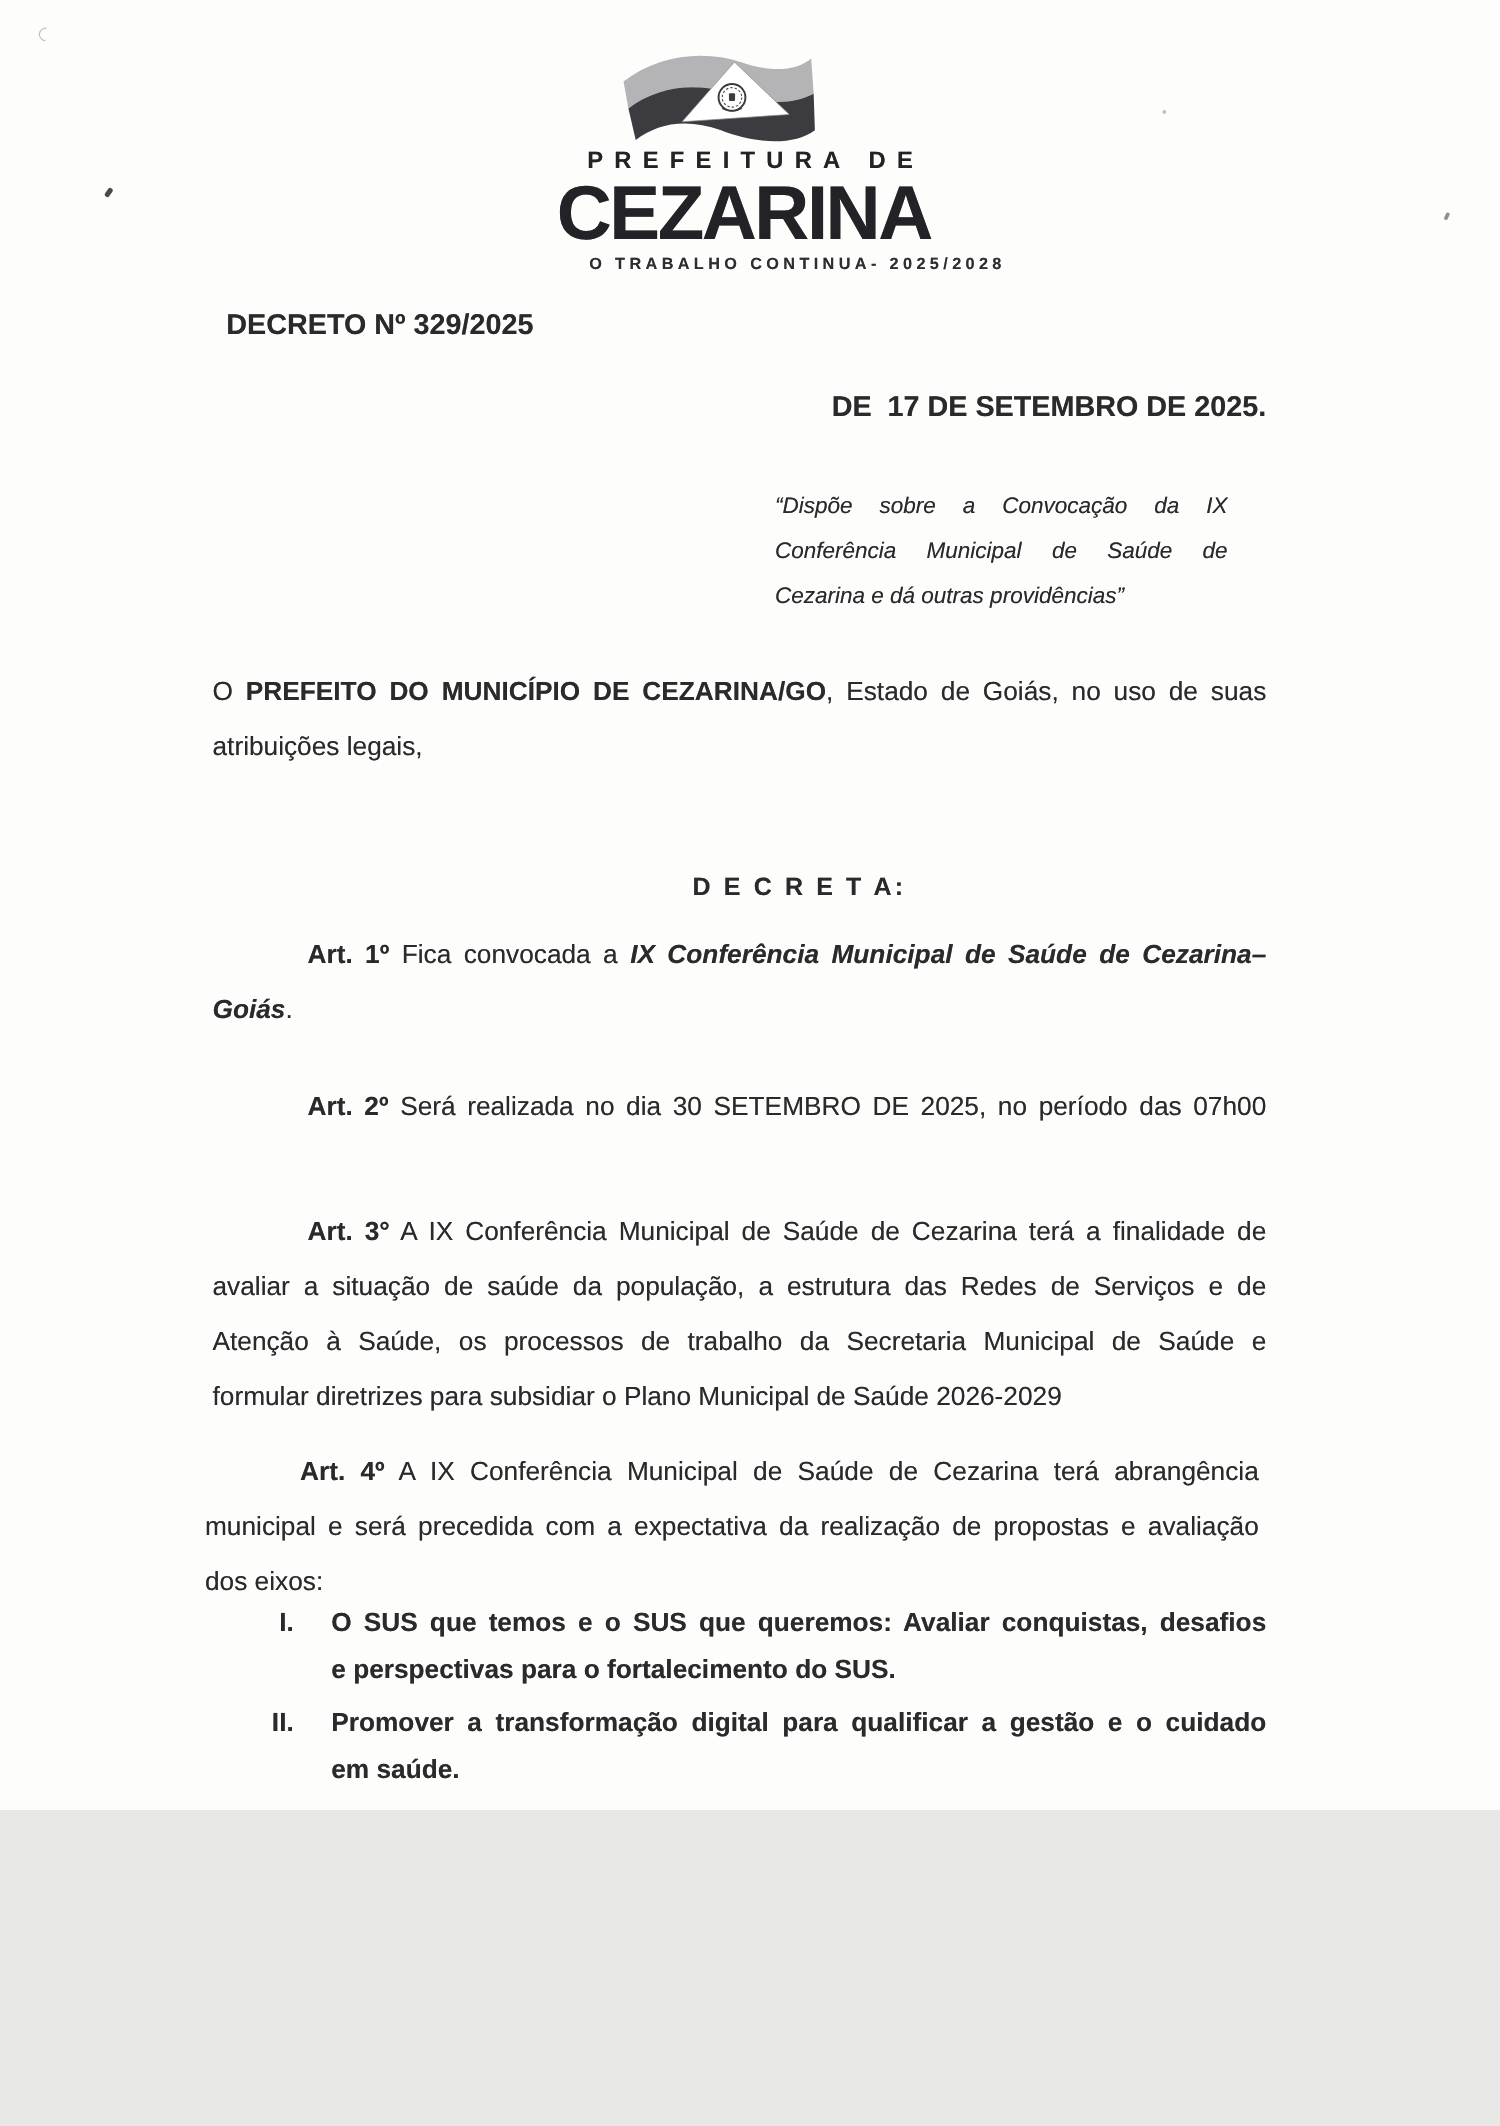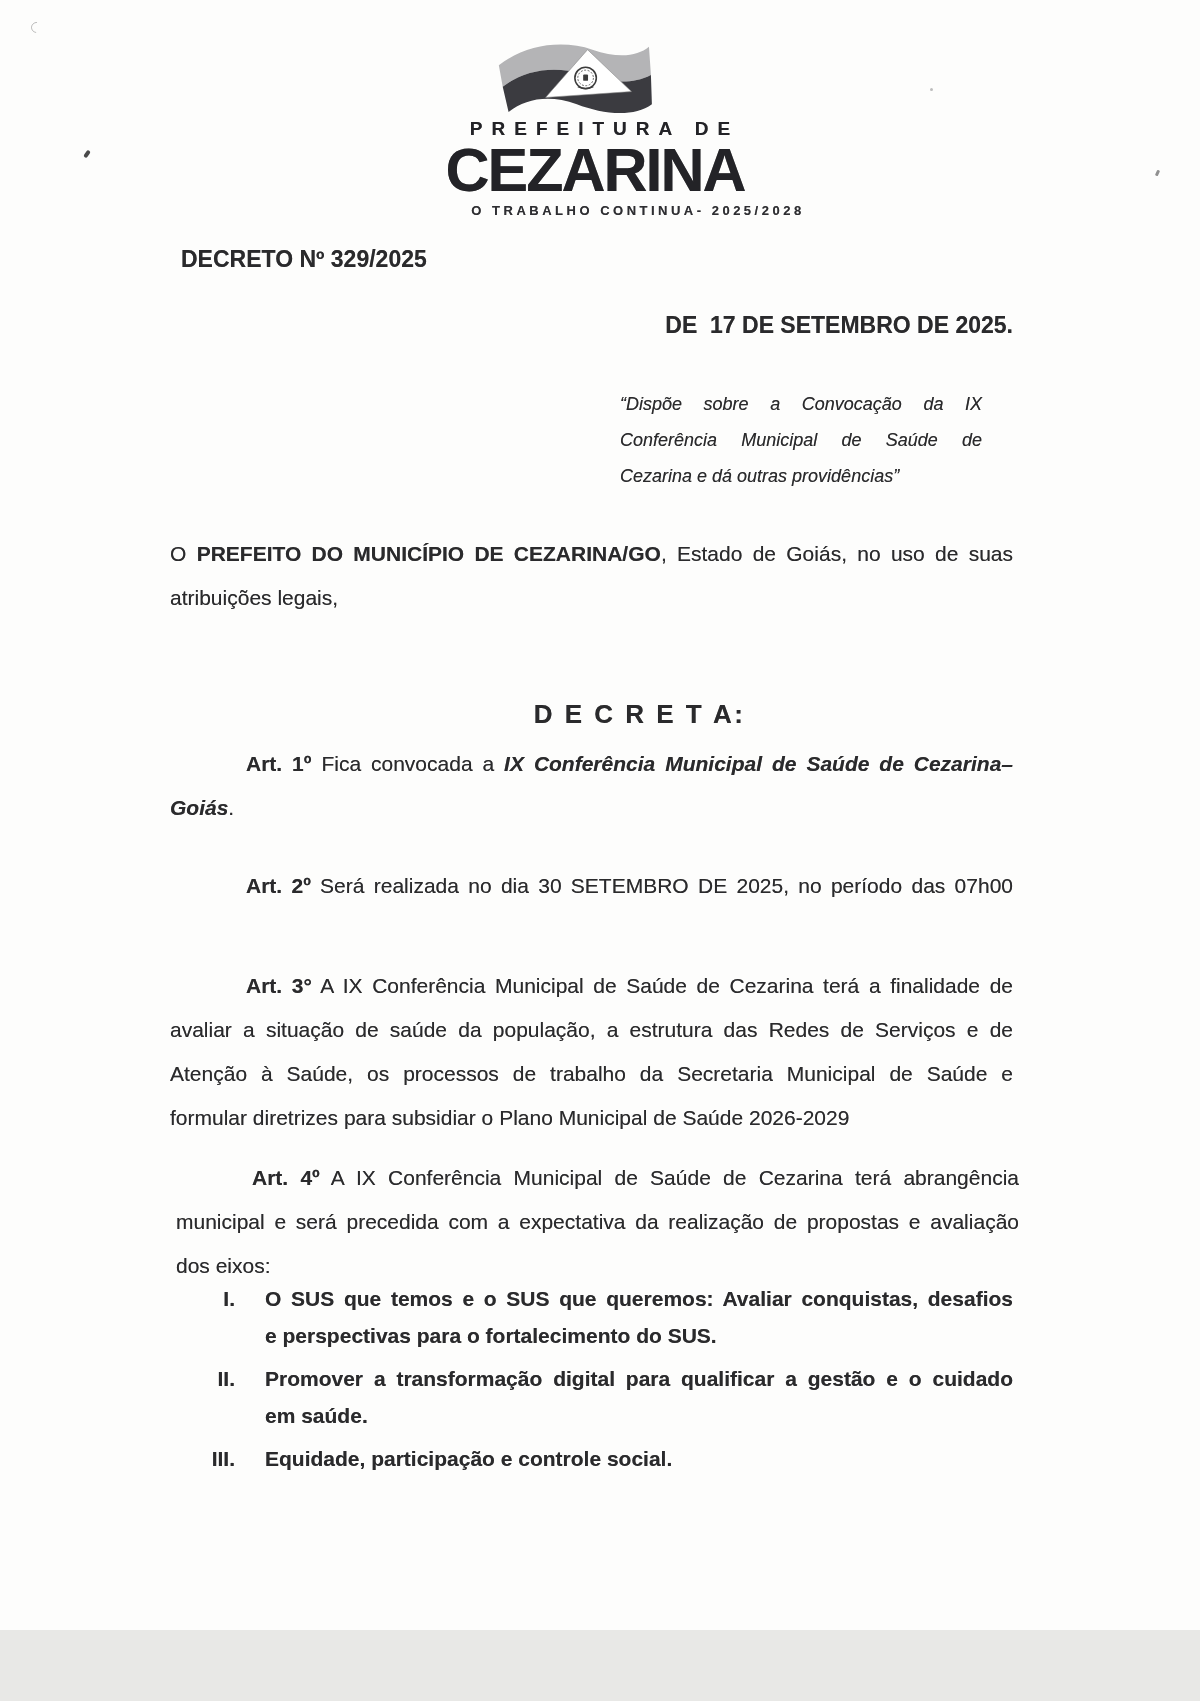--- a/index.html
+++ b/index.html
@@ -1,18 +1,18 @@
 <!DOCTYPE html>
 <html lang="pt"><head>
 <meta charset="utf-8">
 <style>
   html,body{margin:0;padding:0;background:#e8e8e6;}
   .page{
     position:relative;
-    width:1200px;height:1630px;
+    width:1200px;height:1448px;
     margin:0 auto;
     background:#fdfdfc;
     overflow:hidden;
     font-family:"Liberation Sans", sans-serif;
     color:#2a2a2c;
     text-shadow:0 0 .5px rgba(40,40,40,.55);
   }
   .abs{position:absolute;}
   .b{font-weight:bold;}
   .bi{font-weight:bold;font-style:italic;}
@@ -27,25 +27,25 @@
   .lh-tag{position:absolute;top:203px;left:0;width:1180px;
           font-size:13px;font-weight:bold;letter-spacing:3.5px;color:#2e2e32;padding-left:48px;}
 
   
   .decree-number{top:246px;left:181px;font-size:23px;line-height:1.2;}
   .decree-date{top:312px;left:170px;width:843px;text-align:right;font-size:23px;line-height:1.2;white-space:pre;}
 
   .epigraph{top:386px;left:620px;width:362px;font-size:18px;line-height:36px;font-style:italic;}
   .body-block{font-size:21px;line-height:44px;}
   .preamble{top:532px;left:170px;width:843px;}
-  .decreta{top:699px;left:218px;width:843px;text-align:center;font-size:26px;letter-spacing:2.5px;}
+  .decreta{top:699px;left:218px;width:843px;text-align:center;font-size:20px;letter-spacing:2.5px;}
   .art1{top:742px;left:170px;width:843px;}
   .art2{top:864px;left:170px;width:843px;}
   .art3{top:964px;left:170px;width:843px;}
-  .art4{top:1156px;left:176px;width:843px;}
+  .art4{top:1156px;left:164px;width:843px;}
 
   .jline{text-align:justify;text-align-last:justify;white-space:nowrap;}
   .ind{text-indent:76px;}
 
   
   .axes{top:1280px;left:170px;width:843px;font-size:21px;line-height:37px;font-weight:bold;}
   .axis{display:flex;margin-bottom:6px;}
   .axis .num{width:65px;text-align:right;flex:0 0 65px;}
   .axis .atext{margin-left:30px;flex:1;}
 

